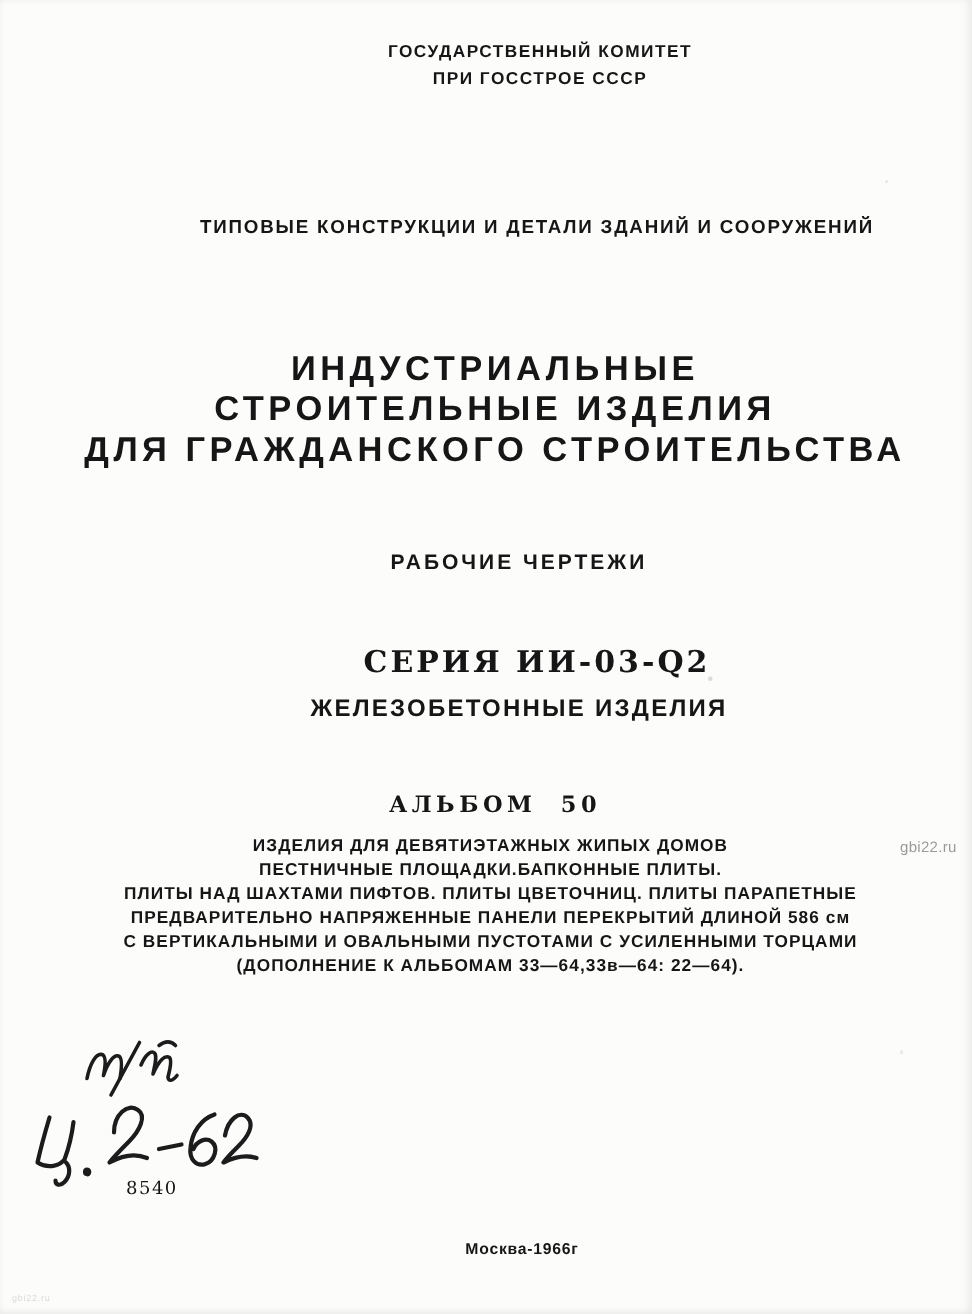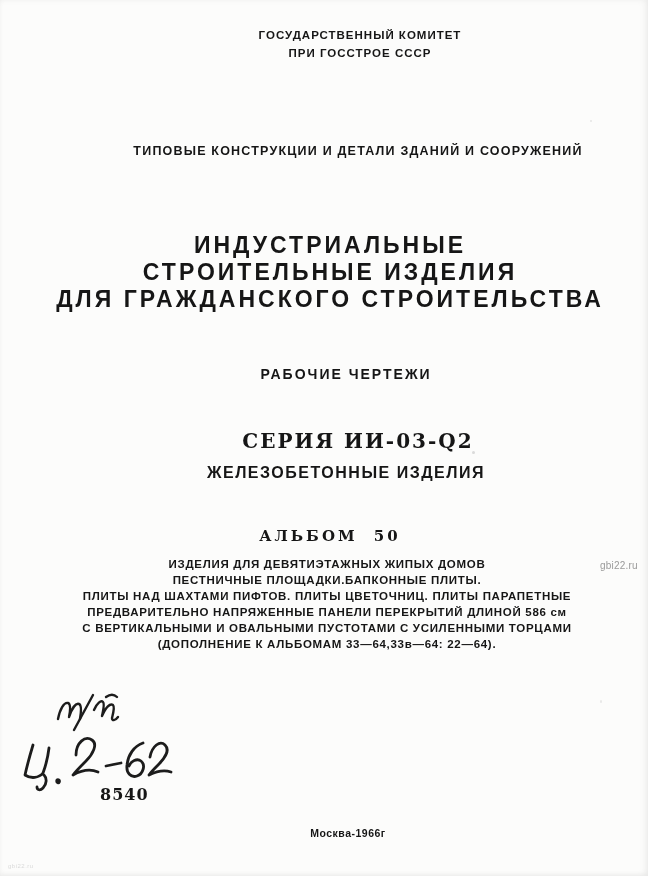--- a/index.html
+++ b/index.html
@@ -57,23 +57,23 @@
   .description{
     top:556px;left:0;width:654px;
     font-size:11.5px;font-weight:bold;letter-spacing:.7px;line-height:16px;
   }
   .description .dline{white-space:nowrap;}
   .watermark{
     top:560px;left:600px;
     font-size:10px;color:#9a9a9a;letter-spacing:.2px;
   }
   .print-code{
-    top:785px;left:100px;
+    top:785px;left:84px;
     font-family:"DejaVu Serif", serif;
-    font-size:16px;font-weight:bold;letter-spacing:1px;
+    font-size:12px;font-weight:normal;letter-spacing:1px;
   }
   .footer-city{
     top:827px;left:24px;width:648px;
     font-size:10.5px;font-weight:bold;letter-spacing:.5px;
   }
   .corner-mark{
     top:863px;left:8px;
     font-size:6px;color:#bdbdbd;opacity:.55;letter-spacing:.5px;
   }
   .handwriting{

